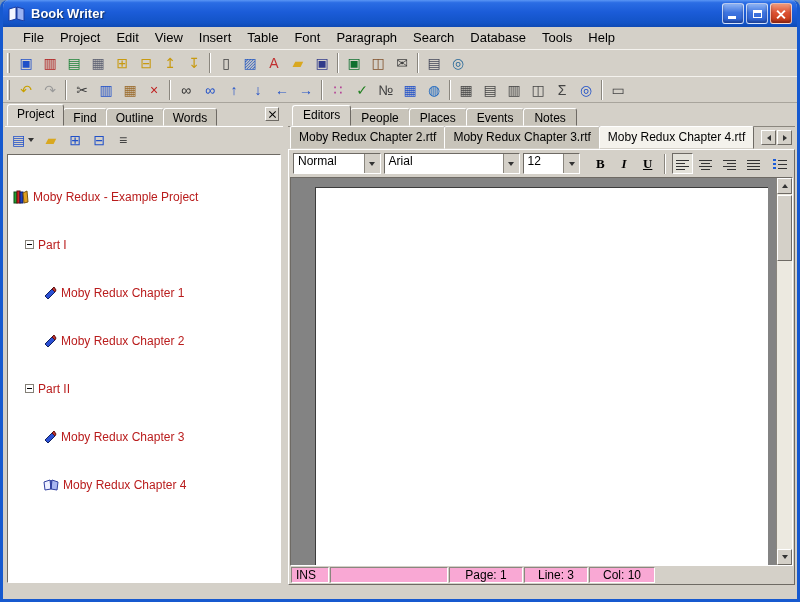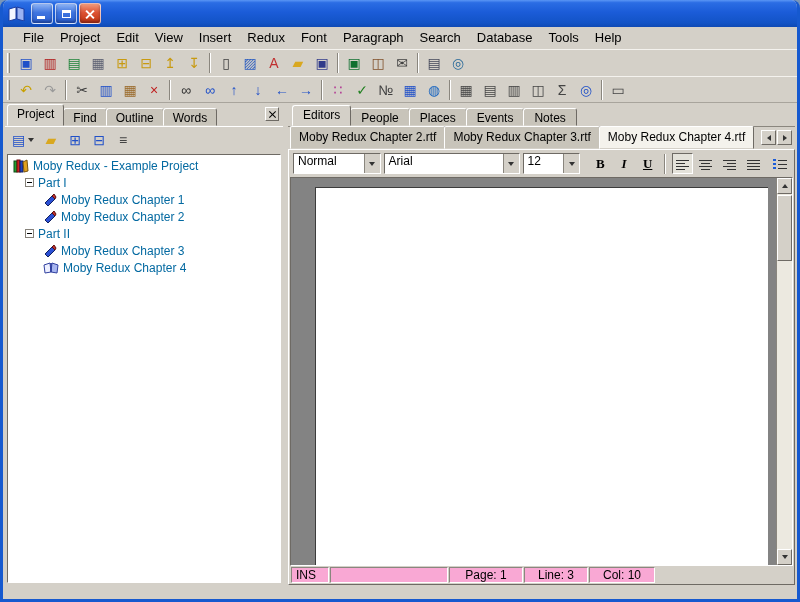--- a/index.html
+++ b/index.html
@@ -64,21 +64,21 @@
   .panel-close .glyph-close-sm{ position:relative; width:7px; height:7px; }
   .glyph-close-sm::before,.glyph-close-sm::after{ content:""; position:absolute; left:3px; top:-1px;
     width:1px; height:9px; background:#000; }
   .glyph-close-sm::before{ transform:rotate(45deg); } .glyph-close-sm::after{ transform:rotate(-45deg); }
   .ptoolbar{ height:27px; display:flex; align-items:center; padding-left:2px;
     border-top:1px solid #fff; }
   .caret-down{ width:0; height:0; border-left:3px solid transparent; border-right:3px solid transparent;
     border-top:4px solid #333; margin-left:3px; }
   .tree{ flex:1 1 auto; margin:1px 2px 2px 2px; background:#fff; overflow:hidden;
     border:1px solid; border-color:#6e6a64 #fff #fff #6e6a64; padding:2px 0 0 3px; }
-  .trow{ height:17px; display:flex; align-items:center; font-size:12px; color:#0369a1; white-space:nowrap; }
+  .trow{ height:17px; display:flex; align-items:center; font-size:12px; color:#b91c1c; white-space:nowrap;margin-top:31px; }
   .expander{ width:9px; height:9px; border:1px solid #848078; background:#fff; position:relative;
     margin-right:4px; flex:0 0 9px; }
   .expander::after{ content:""; position:absolute; left:1px; top:3px; width:5px; height:1px; background:#000; }
   .ticon{ margin-right:4px; display:inline-flex; }
   
   .splitter{ width:5px; flex:0 0 5px; background:#d4d0c8; cursor:col-resize; }
   .right-panel{ flex:1 1 auto; display:flex; flex-direction:column; min-width:0; min-height:0; }
   .cat-tabs{ height:21px; display:flex; align-items:flex-end; padding-left:4px; }
   .cat-tab{ font-size:12px; padding:2px 10px 3px 10px; border:1px solid; border-color:#fff #6e6a64 #d4d0c8 #fff;
     border-radius:3px 3px 0 0; margin-right:-1px; background:#c8c4ba; height:18px; cursor:default; }
@@ -144,40 +144,41 @@
 <div class="window">
 
   <div class="titlebar">
     <span class="app-icon">
       <svg width="17" height="15" viewBox="0 0 17 15">
         <polygon points="1,3 8,1 8,13 1,15" fill="#f4f6ff" stroke="#1b3ca0"></polygon>
         <polygon points="16,3 9,1 9,13 16,15" fill="#9ab2f2" stroke="#1b3ca0"></polygon>
         <rect x="8" y="1" width="1" height="12" fill="#1b3ca0"></rect>
       </svg>
     </span>
+    <span class="title-text">Book Writer</span>
     <span class="caption-buttons">
       <span class="cap">
           <i class="glyph-min"></i>
         </span>
       <span class="cap">
           <i class="glyph-max"></i>
         </span>
       <span class="cap close">
           <i class="glyph-close"></i>
         </span>
     </span>
   </div>
 
   <div class="menubar" id="menubar">
       <span class="menu-item">File</span>
       <span class="menu-item">Project</span>
       <span class="menu-item">Edit</span>
       <span class="menu-item">View</span>
       <span class="menu-item">Insert</span>
-      <span class="menu-item">Redux</span>
+      <span class="menu-item">Table</span>
       <span class="menu-item">Font</span>
       <span class="menu-item">Paragraph</span>
       <span class="menu-item">Search</span>
       <span class="menu-item">Database</span>
       <span class="menu-item">Tools</span>
       <span class="menu-item">Help</span>
     </div>
 
   <div class="toolbar">
     <span class="tb-grip"></span>

